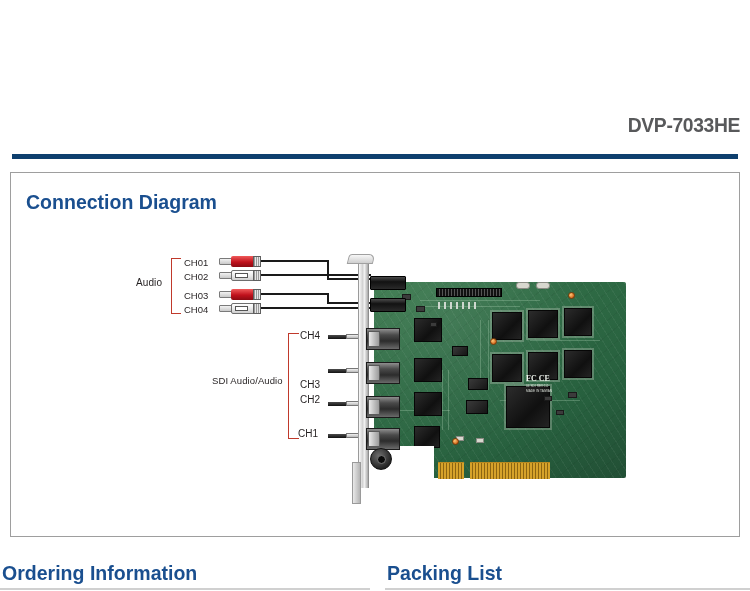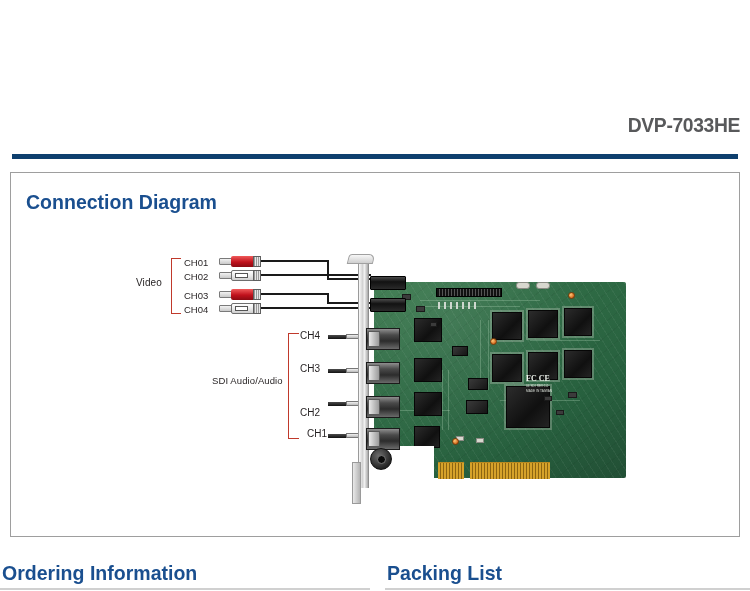--- a/index.html
+++ b/index.html
@@ -64,23 +64,23 @@
   .lbl-sdi{left:212px;top:375px;font-size:9.5px;}
 
   .ch-lbl{position:absolute;font-size:9.5px;color:#231f20;white-space:nowrap;}
   .ch01{left:184px;top:257px;}
   .ch02{left:184px;top:271px;}
   .ch03{left:184px;top:290px;}
   .ch04{left:184px;top:304px;}
 
   .sdi-lbl{position:absolute;font-size:10px;color:#231f20;white-space:nowrap;}
   .sdi4{left:300px;top:330px;}
-  .sdi3{left:300px;top:363px;}
-  .sdi2{left:300px;top:407px;}
-  .sdi1{left:307px;top:428px;}
+  .sdi3{left:300px;top:379px;}
+  .sdi2{left:300px;top:394px;}
+  .sdi1{left:298px;top:428px;}
 
   
   .bracket{position:absolute;border:1px solid #c0392b;border-right:none;}
   .br-audio{left:171px;top:258px;width:9px;height:54px;}
   .br-sdi{left:288px;top:333px;width:10px;height:104px;}
 
   
   .rca{position:absolute;width:42px;height:11px;}
   .rca .body{
     position:absolute;left:12px;top:0;width:26px;height:11px;border-radius:2px;
@@ -230,21 +230,21 @@
 <div class="page">
 
   <div class="doc-title">DVP-7033HE</div>
   <div class="header-rule"></div>
 
   <div class="content-box"></div>
   <div class="section-title conn-title">Connection Diagram</div>
 
   <div class="diagram">
 
-    <div class="lbl lbl-audio">Video</div>
+    <div class="lbl lbl-audio">Audio</div>
     <div class="bracket br-audio"></div>
 
     <div class="ch-lbl ch01">CH01</div>
     <div class="ch-lbl ch02">CH02</div>
     <div class="ch-lbl ch03">CH03</div>
     <div class="ch-lbl ch04">CH04</div>
 
     <div class="rca red" style="left:219px;top:256px;">
       <div class="tip"></div>
         <div class="body"></div>

